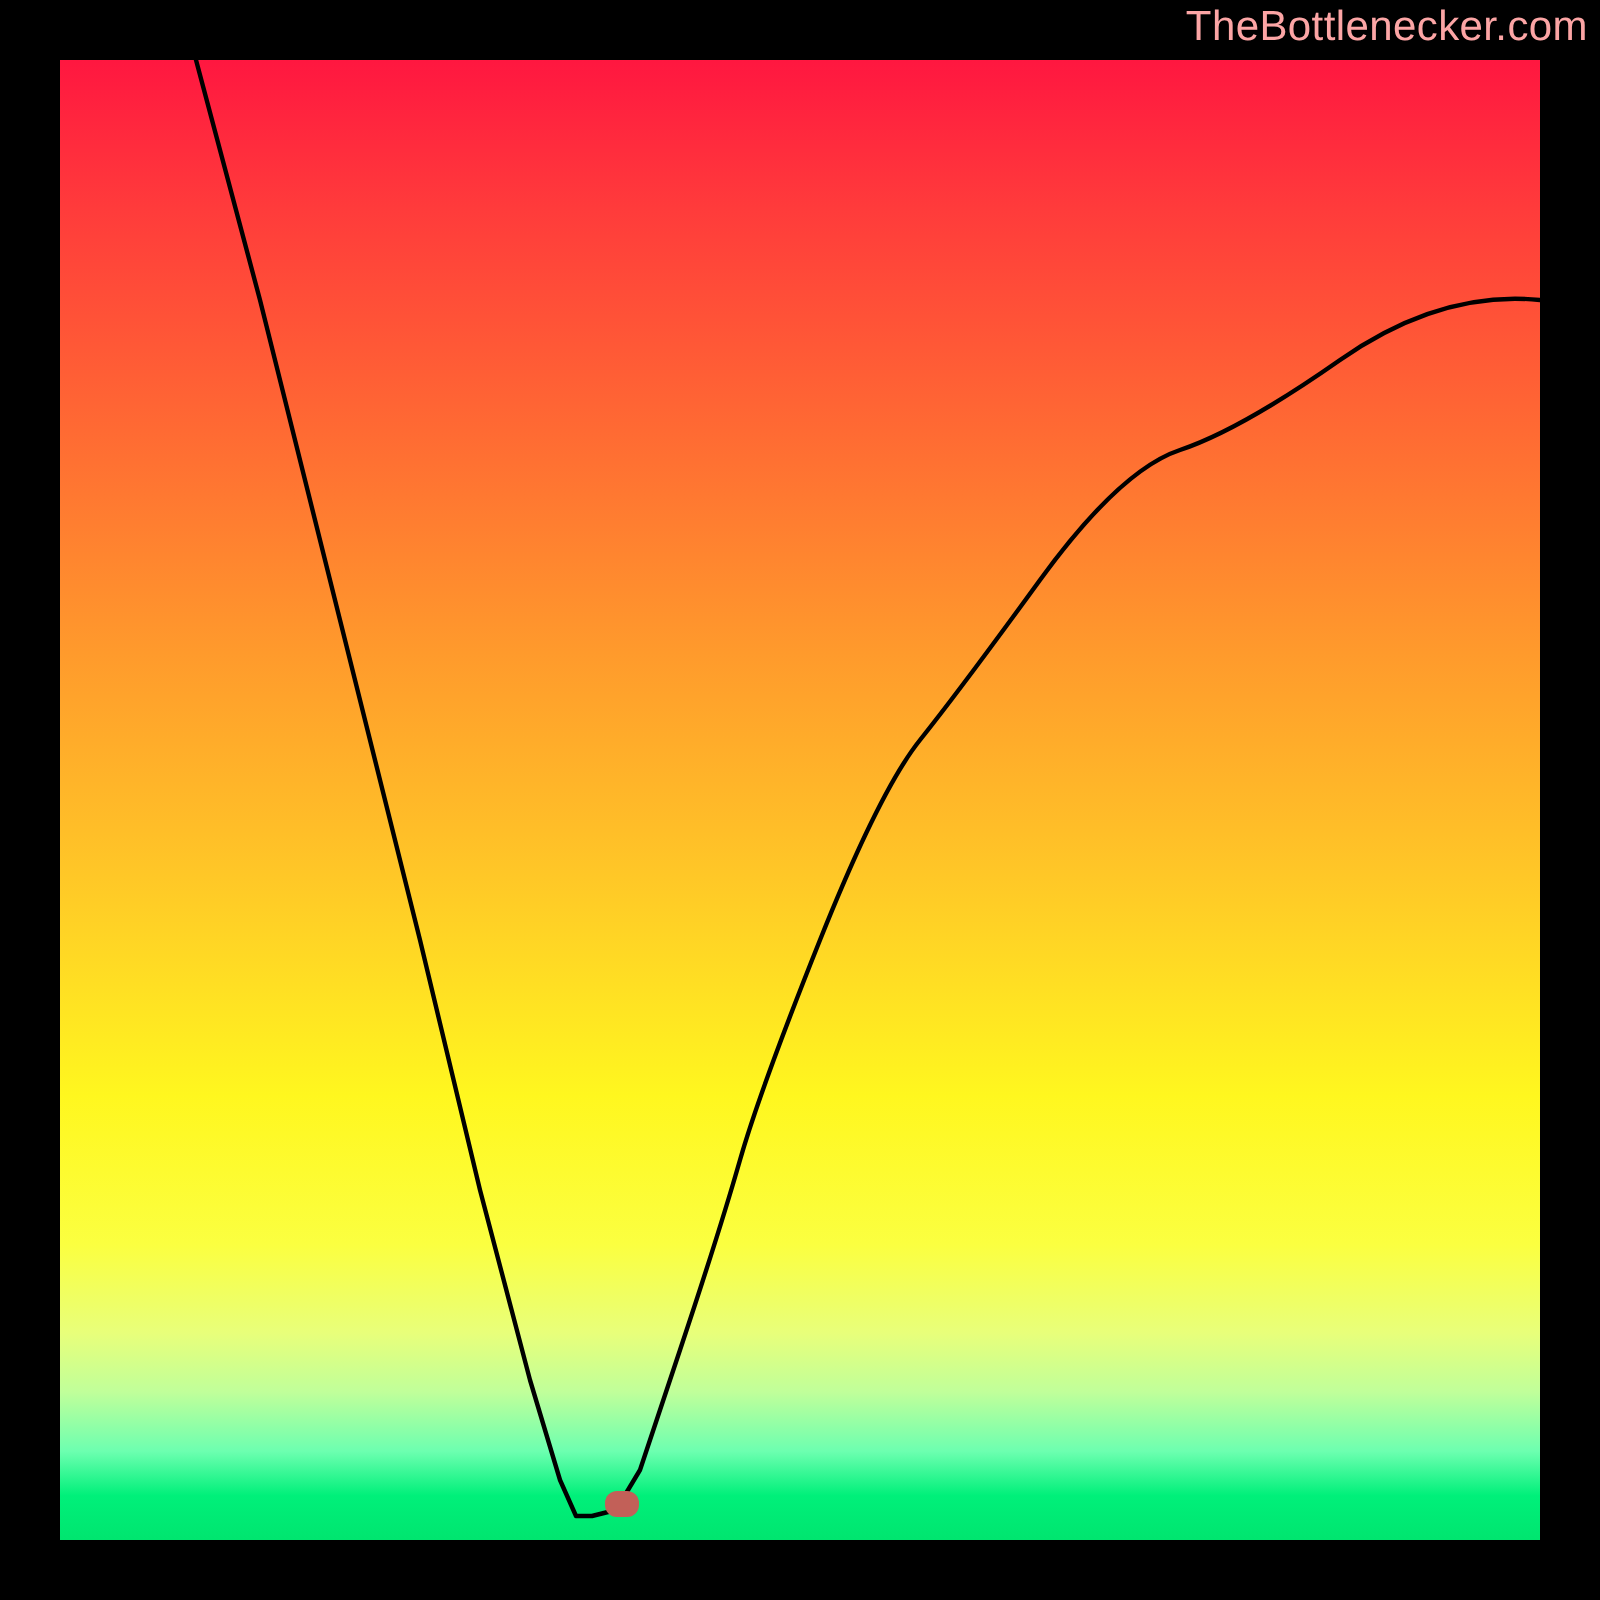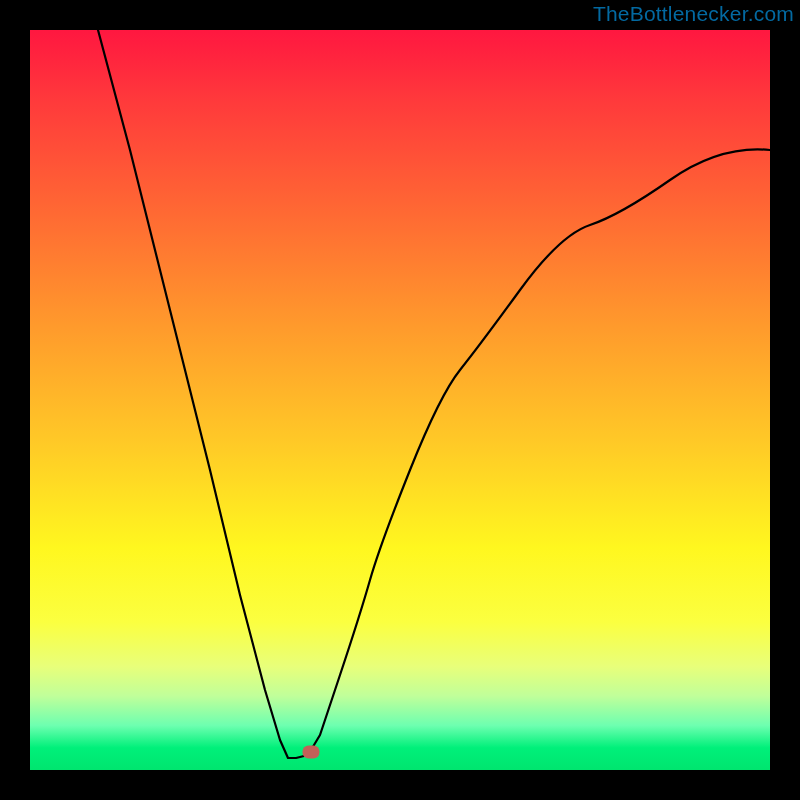--- a/index.html
+++ b/index.html
@@ -37,21 +37,21 @@
       #c0ff9a 90%,
       #6dffb0 94%,
       #00f07a 97%,
       #00e56f 100%
     );
   }
   .watermark {
     position: absolute;
     top: 2px;
     right: 6px;
-    color: #0369a1;
+    color: #fca5a5;
     font-size: 21px;
     letter-spacing: 0.2px;
     font-weight: 400;
   }
   svg.curve {
     position: absolute;
     left: 0;
     top: 0;
     width: 740px;
     height: 740px;

